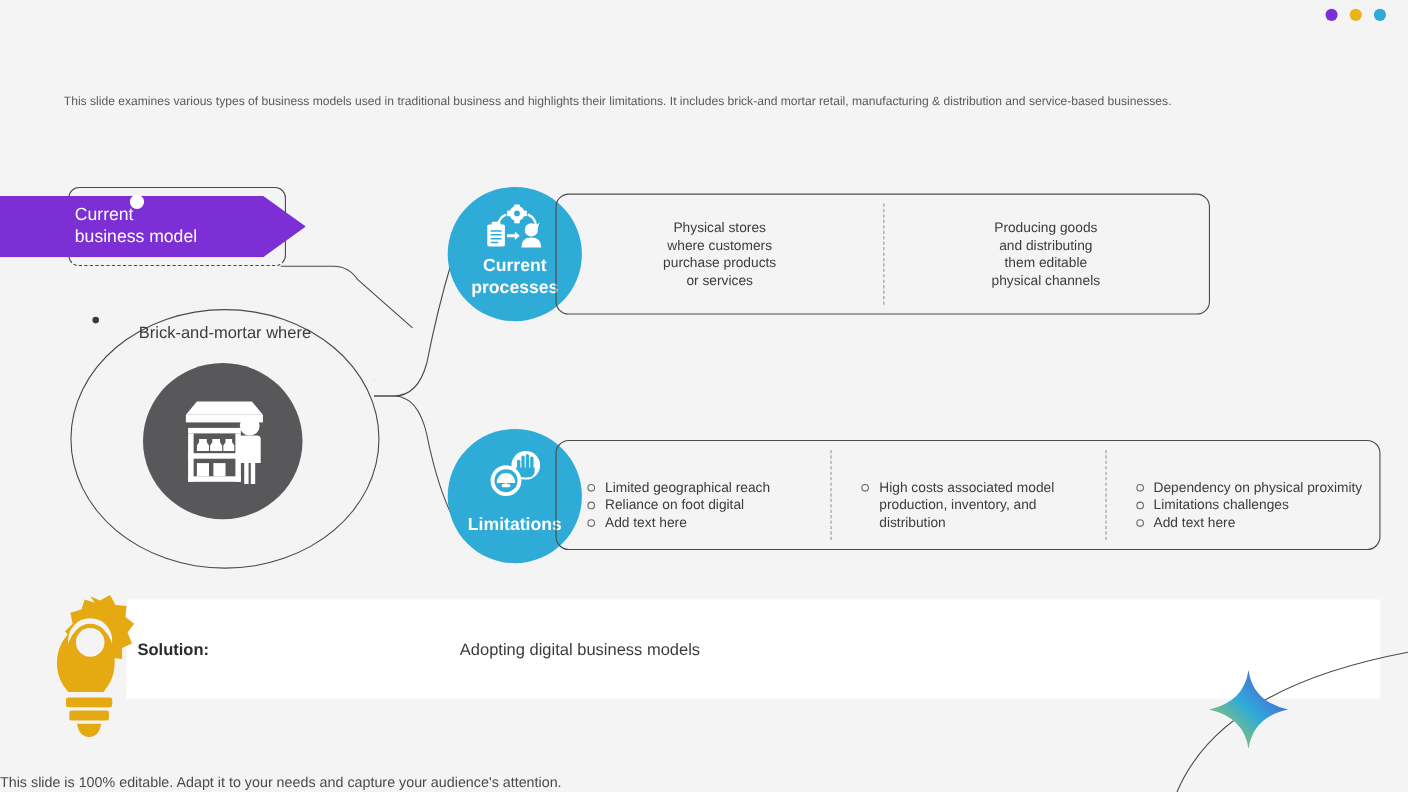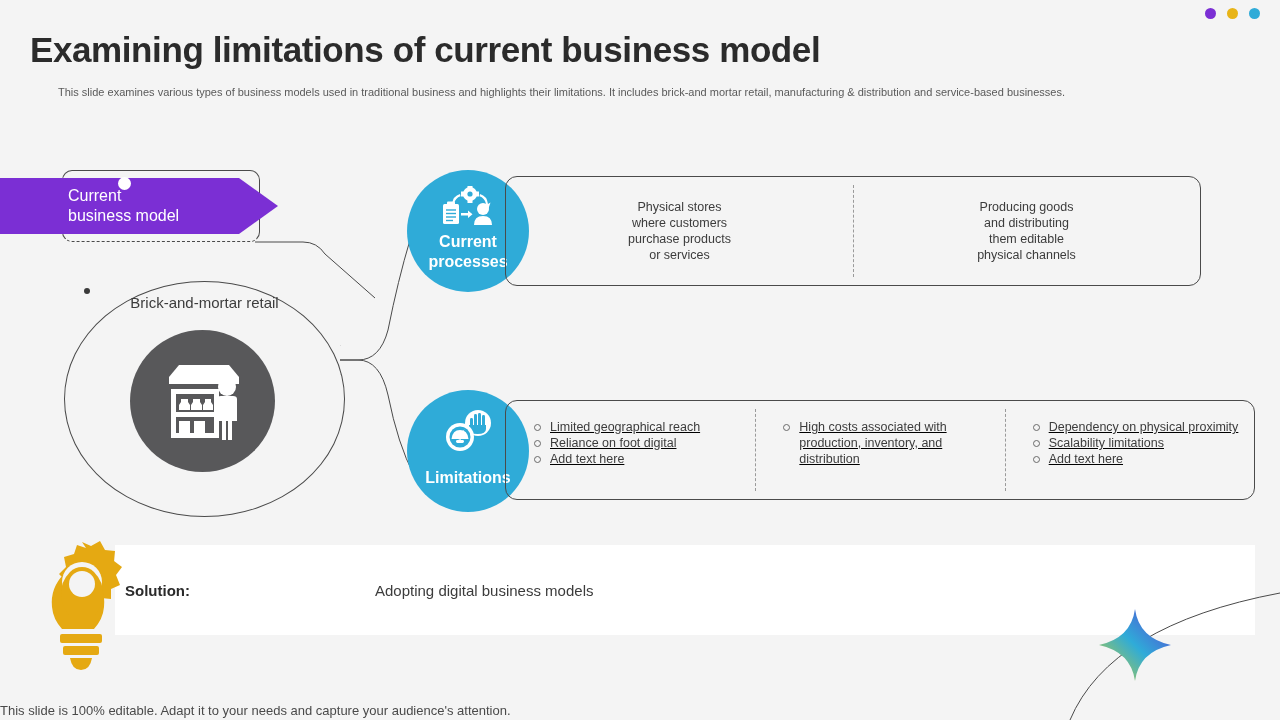--- a/index.html
+++ b/index.html
@@ -81,21 +81,21 @@
     text-align:center;margin-top:6px;white-space:pre-line;
   }
   #circle-limits .bc-icon{margin-top:22px;}
   #circle-limits .bc-label{margin-top:16px;}
 
   
   .contentbox{
     position:absolute;border:1px solid #4a4a4a;border-radius:12px;
     box-sizing:border-box;display:flex;background:transparent;
   }
-  #box-processes{left:505px;top:176px;width:696px;height:110px;justify-content:space-between;}
+  #box-processes{left:505px;top:176px;width:595px;height:110px;justify-content:space-between;}
   #box-limits{left:505px;top:400px;width:750px;height:100px;}
   .col{
     flex:1;display:flex;align-items:center;justify-content:center;
     position:relative;padding:0 10px;box-sizing:border-box;
   }
   .col + .col::before{
     content:"";position:absolute;left:0;top:8px;bottom:8px;
     border-left:1px dashed #9a9a9a;
   }
   .col-text{
@@ -106,27 +106,27 @@
     list-style:none;margin:0;padding:0;font-size:12.5px;line-height:16px;
     color:#3c3c3c;width:100%;
   }
   .col-list li{
     position:relative;padding-left:20px;margin:0;
   }
   .col-list li::before{
     content:"";position:absolute;left:4px;top:5px;
     width:5px;height:5px;border:1px solid #6a6a6a;border-radius:50%;
   }
-  #box-limits .col{align-items:flex-start;padding-top:18px;justify-content:flex-start;text-decoration:underline;}
+  #box-limits .col{align-items:center;padding-top:18px;justify-content:flex-start;}
   #box-limits .col{padding-left:24px;}
 
   
   .solution-bar{
     position:absolute;left:115px;top:545px;width:1140px;height:90px;
-    background:#ffffff;display:flex;align-items:center;
+    background:#ffffff;display:flex;align-items:center;gap:43px;
   }
   .solution-label{
     font-size:15px;font-weight:bold;color:#2b2b2b;margin-left:10px;width:250px;
   }
   .solution-text{
     font-size:15px;color:#3c3c3c;text-align:right;
   }
   .bulb{position:absolute;left:30px;top:538px;width:105px;height:140px;}
 
   
@@ -142,36 +142,35 @@
 <body>
 
 <div class="slide">
 
   <div class="topdots">
     <span style="background:#7b2fd4"></span>
     <span style="background:#e8b417"></span>
     <span style="background:#2fabd8"></span>
   </div>
 
-  <div class="title">Examining limitations of current business model</div>
   <div class="subtitle">This slide examines various types of business models used in traditional business and highlights their limitations. It includes brick-and mortar retail, manufacturing &amp; distribution and service-based businesses.</div>
 
   <div class="cbm-outline"></div>
   <svg class="deco" style="left:255px;top:236px;" width="130" height="70" viewBox="0 0 130 70">
     <path d="M0 6 L48 6 Q62 6 70 18 L120 62" fill="none" stroke="#4a4a4a" stroke-width="1"></path>
   </svg>
   <div class="cbm-banner">
     <div class="cbm-label">Current
 business model</div>
   </div>
   <div class="cbm-dot"></div>
 
   <div class="bigcircle"></div>
   <div class="bigcircle-dot"></div>
-  <div class="bm-label">Brick-and-mortar retail</div>
+  <div class="bm-label">Brick-and-mortar where</div>
   <div class="bm-icon">
     <svg width="92" height="88" viewBox="0 0 92 88">
 
       <path d="M12 20 L22 8 L72 8 L82 20 Z" fill="#ffffff"></path>
       <rect x="12" y="20" width="70" height="7" fill="#ffffff"></rect>
 
       <rect x="14" y="32" width="48" height="5" fill="#ffffff"></rect>
       <rect x="14" y="37" width="5" height="44" fill="#ffffff"></rect>
       <rect x="57" y="37" width="5" height="44" fill="#ffffff"></rect>
       <rect x="14" y="55" width="48" height="5" fill="#ffffff"></rect>
@@ -271,27 +270,27 @@
   <div class="contentbox" id="box-limits">
     <div class="col">
       <ul class="col-list">
           <li>Limited geographical reach</li>
           <li>Reliance on foot digital</li>
           <li>Add text here</li>
         </ul>
     </div>
     <div class="col">
       <ul class="col-list">
-          <li>High costs associated with production, inventory,  and distribution</li>
+          <li>High costs associated model production, inventory,  and distribution</li>
         </ul>
     </div>
     <div class="col">
       <ul class="col-list">
           <li>Dependency on physical proximity</li>
-          <li>Scalability limitations</li>
+          <li>Limitations challenges</li>
           <li>Add text here</li>
         </ul>
     </div>
   </div>
 
   <div class="solution-bar">
     <div class="solution-label">Solution:</div>
     <div class="solution-text">Adopting digital business models</div>
   </div>
   <div class="bulb">

